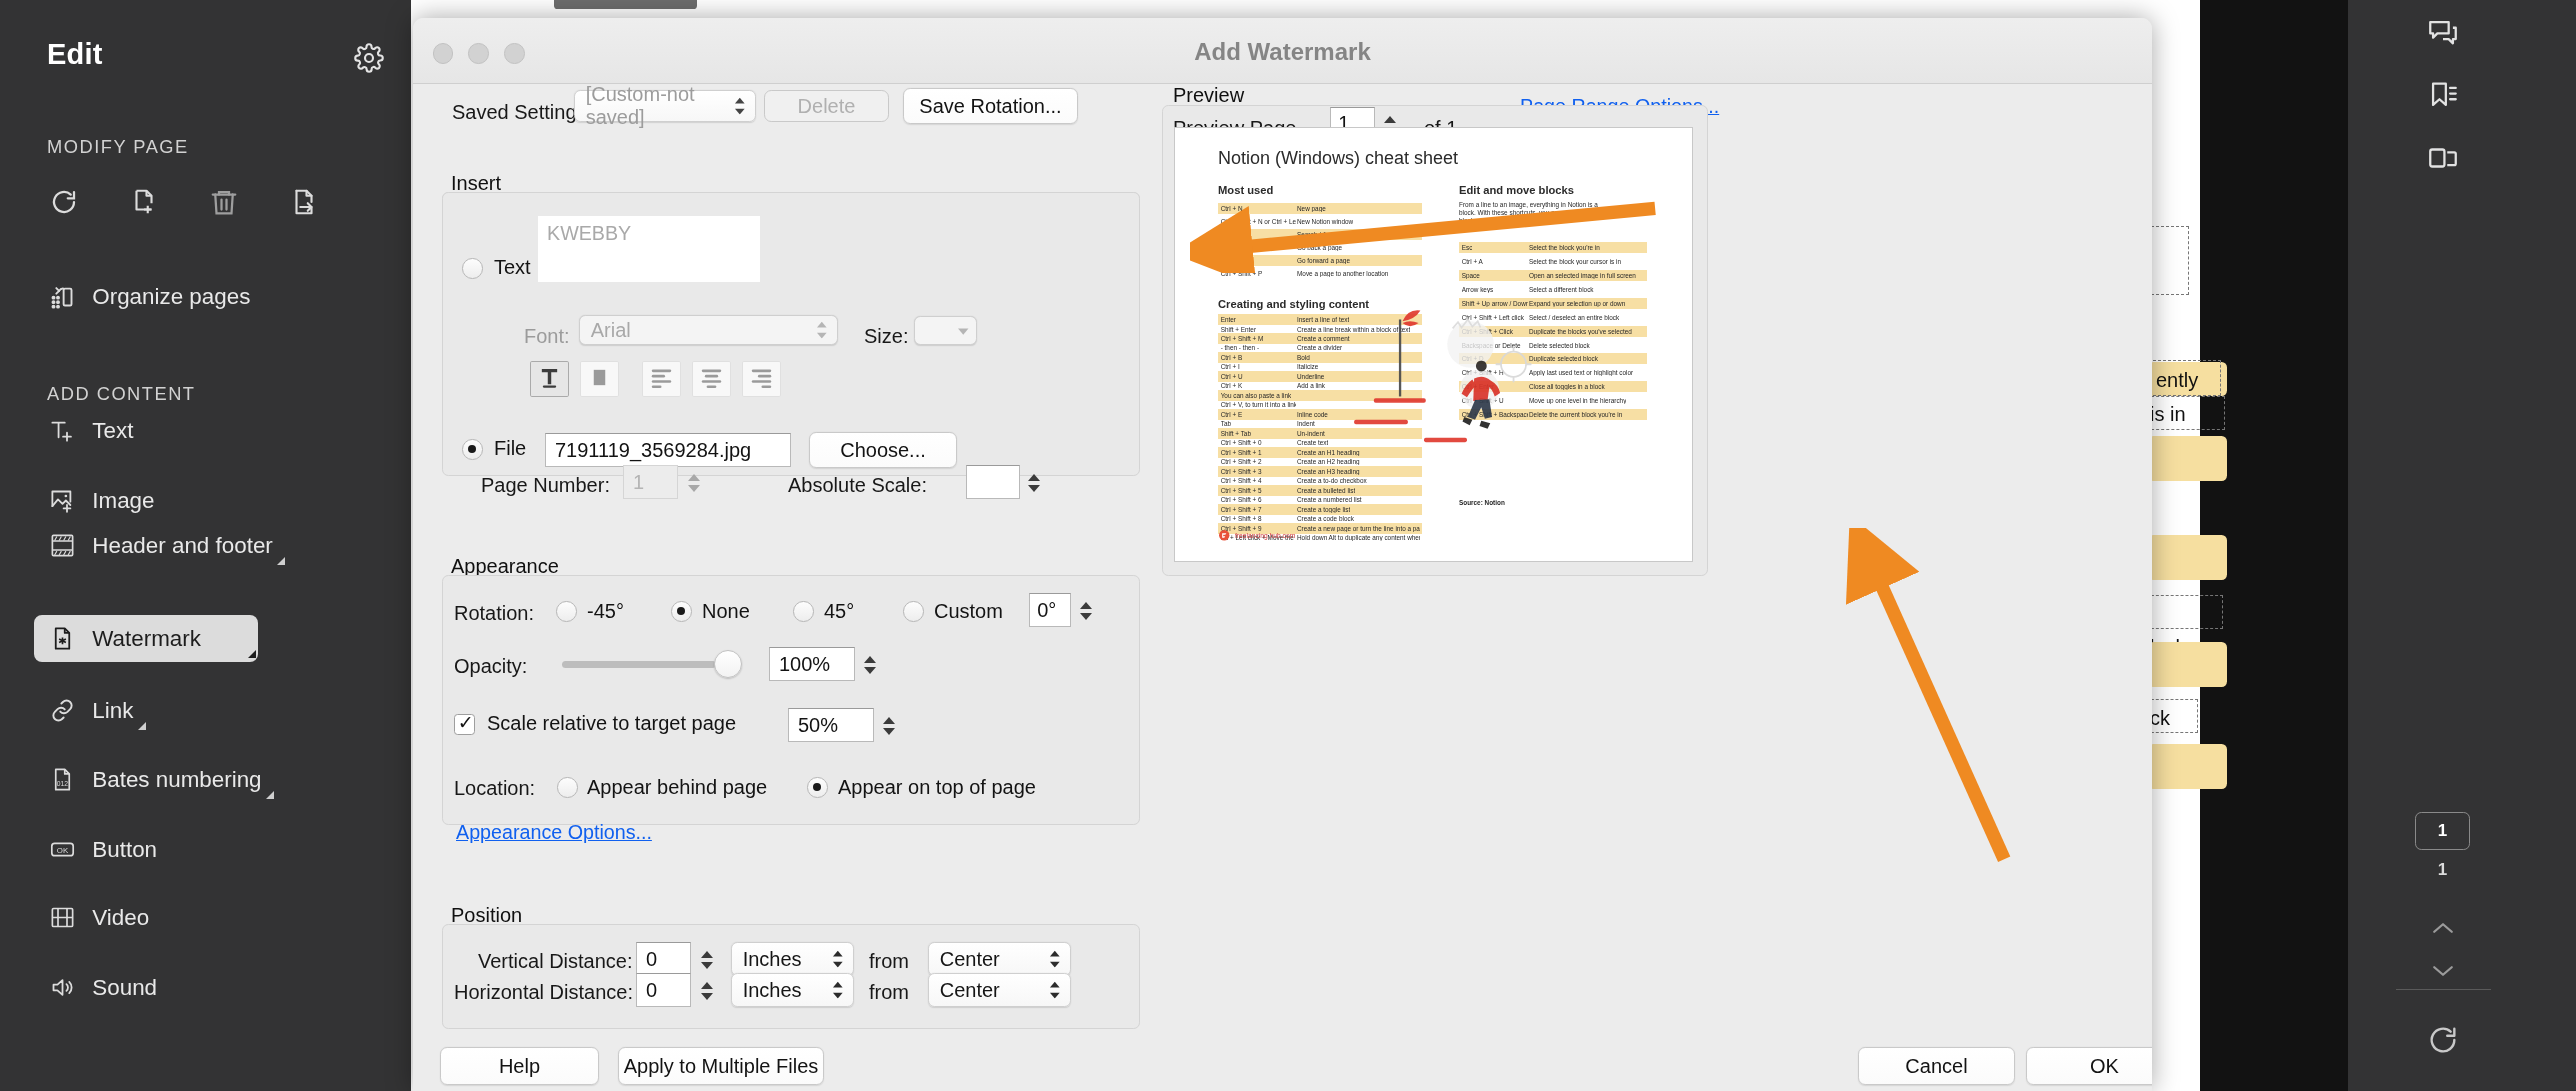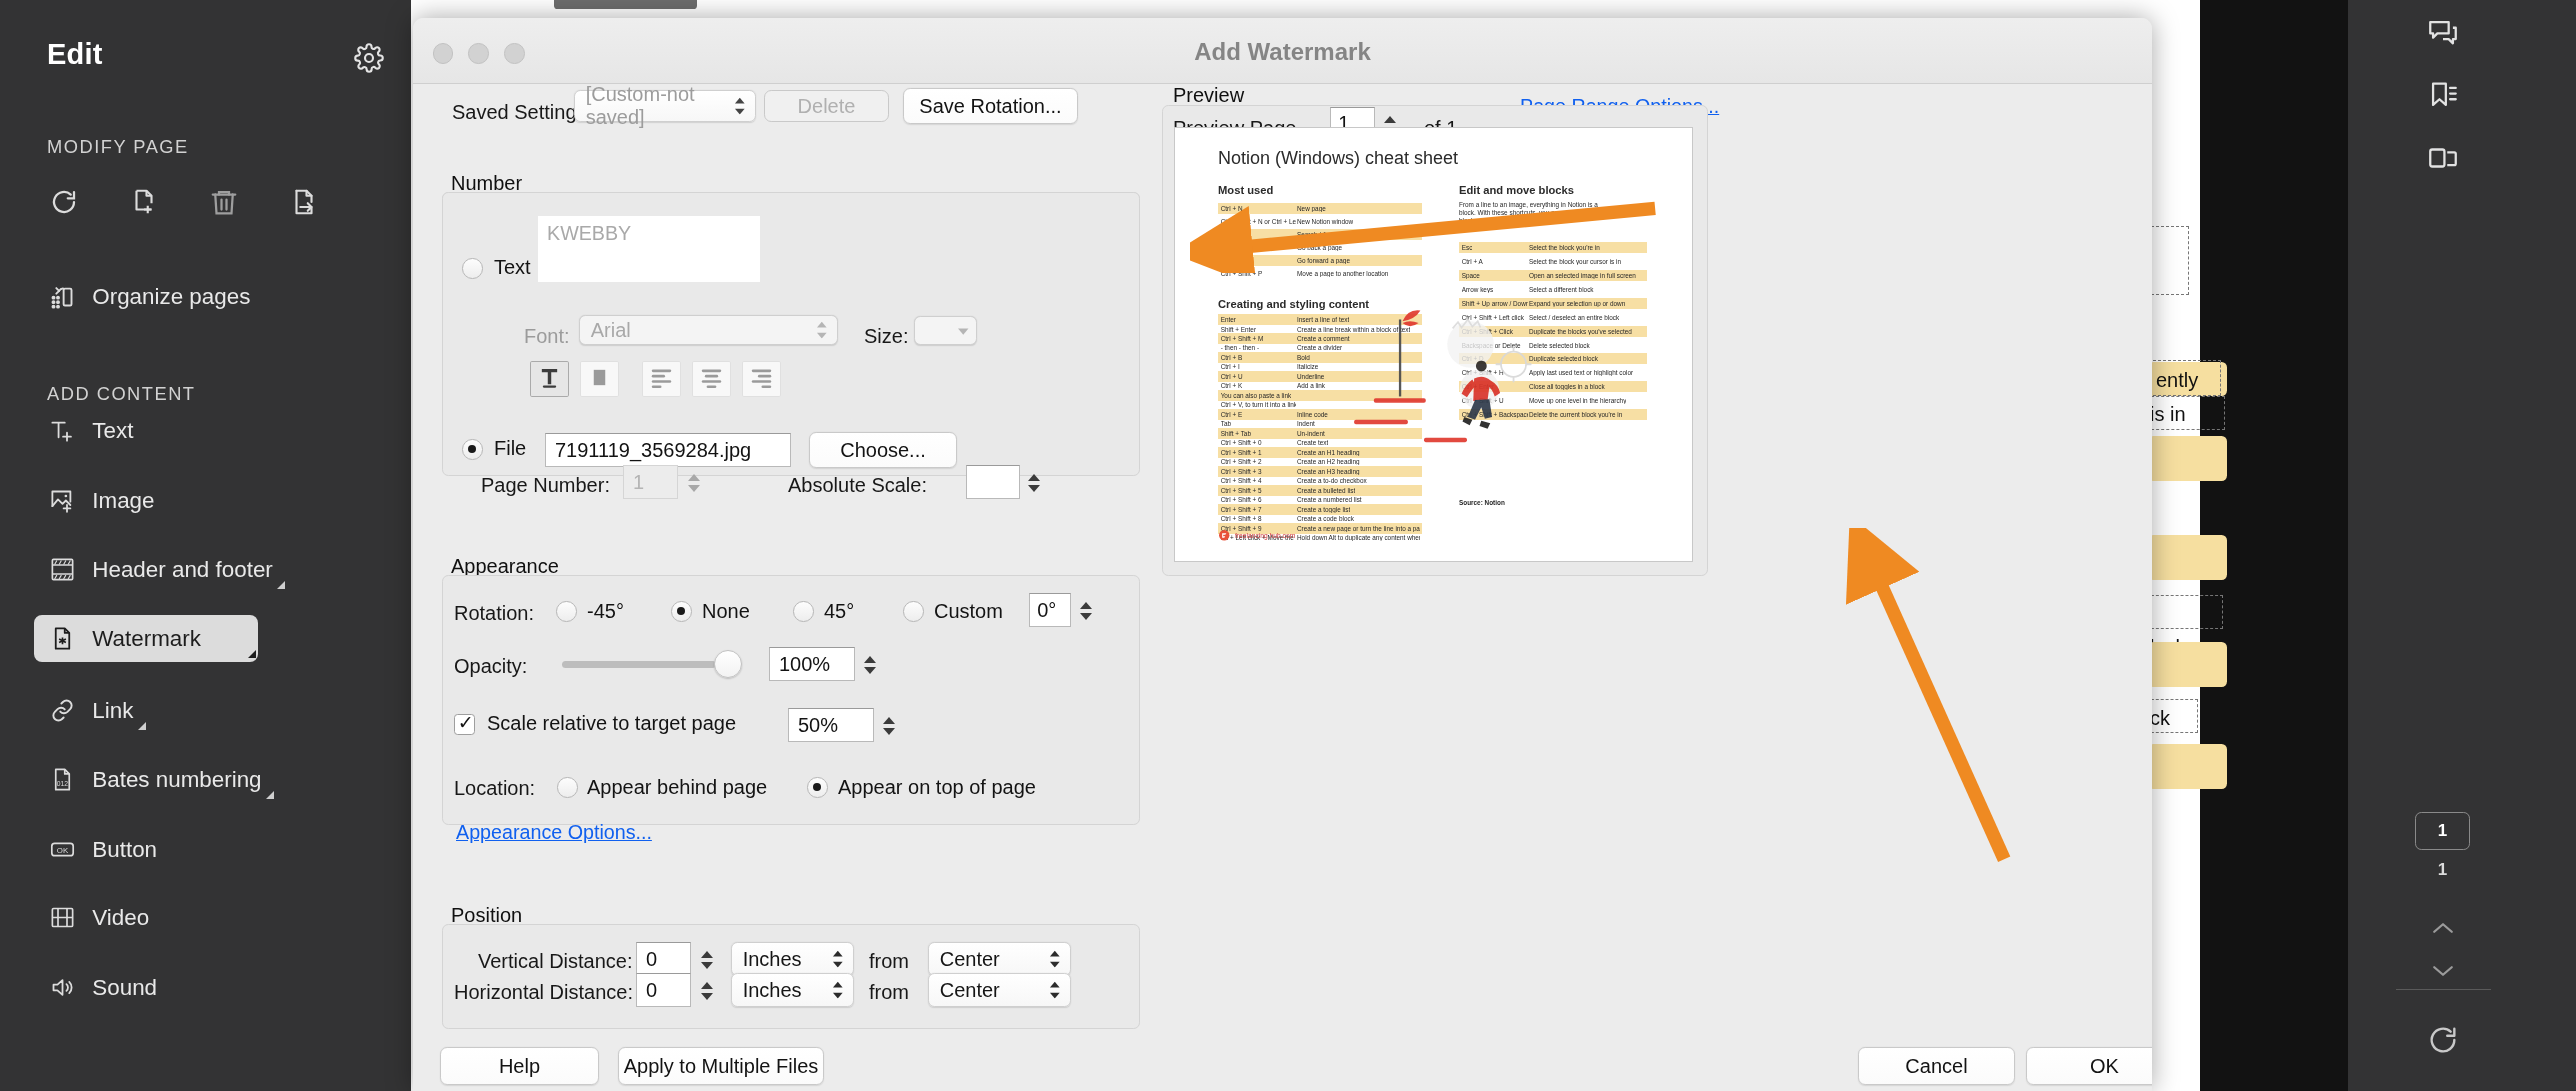--- a/index.html
+++ b/index.html
@@ -250,21 +250,21 @@
         <svg width="27" height="27" viewBox="0 0 24 24" fill="none" stroke="#dcdcdc" stroke-width="1.6" stroke-linecap="round" stroke-linejoin="round">
           <path d="M3 17V4h16v9"></path>
             <path d="M3 17l5-6 4 4 3-3 4 4"></path>
           <circle cx="15" cy="8" r="1.2" fill="#dcdcdc" stroke="none"></circle>
           <path d="M16 16v6M13 19h6"></path>
         </svg>
       </span>
       <span class="nav-tx">Image</span>
     </div>
 
-    <div class="nav-item" style="top:546px;">
+    <div class="nav-item" style="top:522px;">
       <span class="nav-ic">
         <svg width="27" height="27" viewBox="0 0 24 24" fill="none" stroke="#dcdcdc" stroke-width="1.5">
           <rect x="3" y="3" width="18" height="18" rx="1"></rect>
           <path d="M3 8h18M3 16h18"></path>
           <path d="M5 7.5l2-3.5M9 7.5l2-3.5M13 7.5l2-3.5M17 7.5l2-3.5" stroke-width="1"></path>
           <path d="M5 20.5l2-3.5M9 20.5l2-3.5M13 20.5l2-3.5M17 20.5l2-3.5" stroke-width="1"></path>
         </svg>
       </span>
       <span class="nav-tx">Header and footer</span>
       <span class="corner"></span>
@@ -395,21 +395,21 @@
           </svg>
         <svg width="11.6" height="7.2" viewBox="0 0 12 7">
             <polygon points="6,7 11,1 1,1" fill="#444"></polygon>
           </svg>
       </span>
     </div>
     <div class="btn disabled" style="left:351px; top:72px; width:125px; height:32px;">Delete</div>
     <div class="btn" style="left:490px; top:70px; width:175px; height:36px;">Save Rotation...</div>
     <div class="link" style="left:1107px; top:77px;">Page Range Options...</div>
 
-    <div class="grp-title" style="left:38px; top:154px;">Number</div>
+    <div class="grp-title" style="left:38px; top:154px;">Insert</div>
     <div class="grp" style="left:29px; top:174px; width:698px; height:114px;"></div>
     <div class="grp" style="left:29px; top:174px; width:698px; height:284px; border-radius:6.3px;"></div>
 
     <div class="radio" style="left:49px; top:240px;"></div>
     <div class="rlbl" style="left:81px; top:238px;">Text</div>
     <div style="position:absolute; left:125px; top:198px; width:222px; height:66px; background:#fff;">
       <div style="position:absolute; left:9px; top:6.3px; font-size:19.7px; color:#a9a9a9;">KWEBBY</div>
     </div>
 
     <div class="lbl-dim" style="position:absolute; left:111px; top:307px;">Font:</div>

